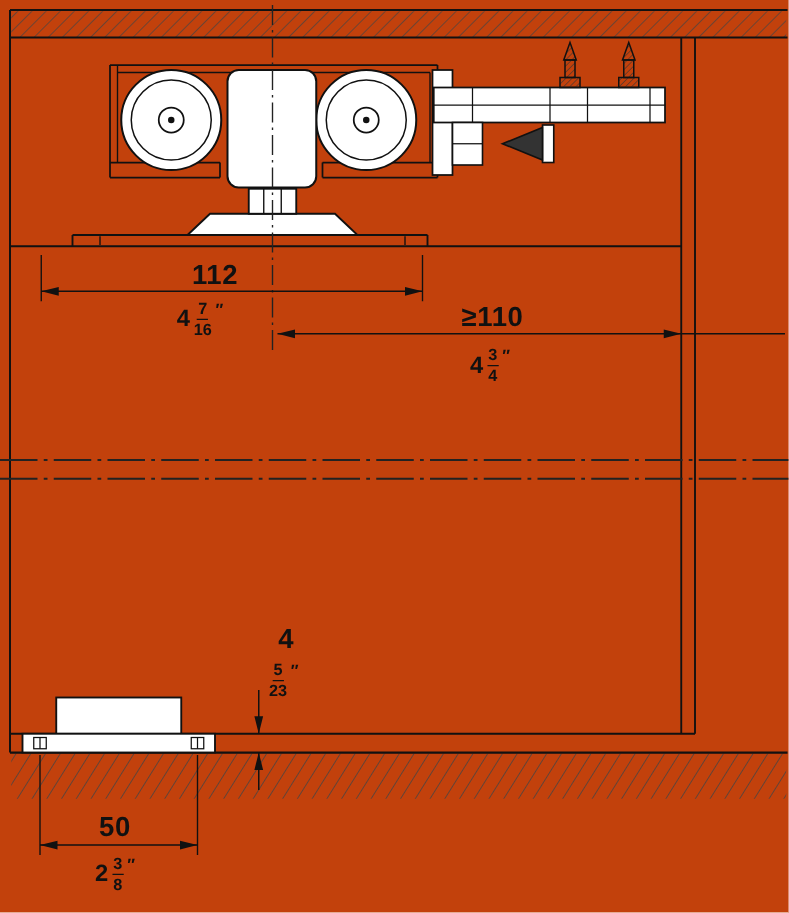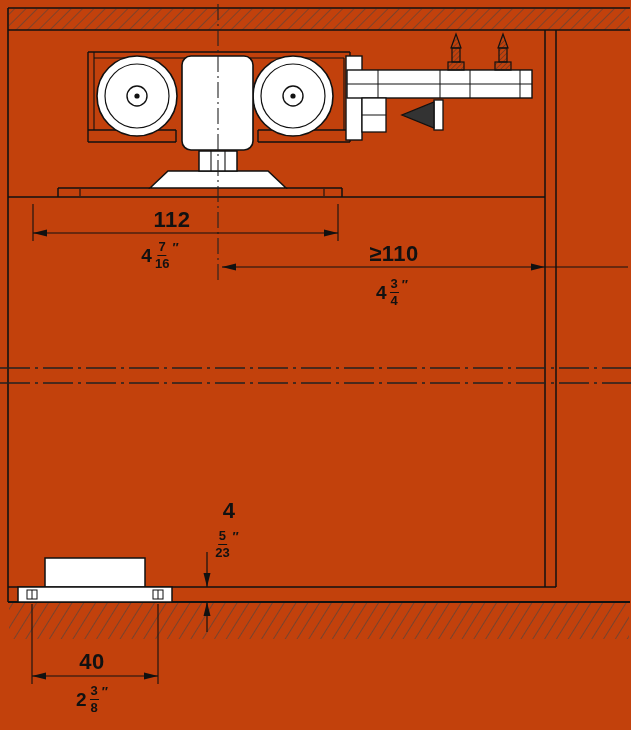--- a/index.html
+++ b/index.html
@@ -223,21 +223,21 @@
 <div class="dim metric" style="left:229px;top:500px">4</div>
 
 <div class="dim imp" style="left:227px;top:529px">
   <span class="fr">
     <span class="n">5</span>
     <span class="d">23</span>
   </span>
   <span class="unit">″</span>
 </div>
 
-<div class="dim metric" style="left:92px;top:651px">40</div>
+<div class="dim metric" style="left:92px;top:651px">50</div>
 
 <div class="dim imp" style="left:92px;top:684px">
   <span>2</span>
   <span class="fr">
     <span class="n">3</span>
     <span class="d">8</span>
   </span>
   <span class="unit">″</span>
 </div>
 

